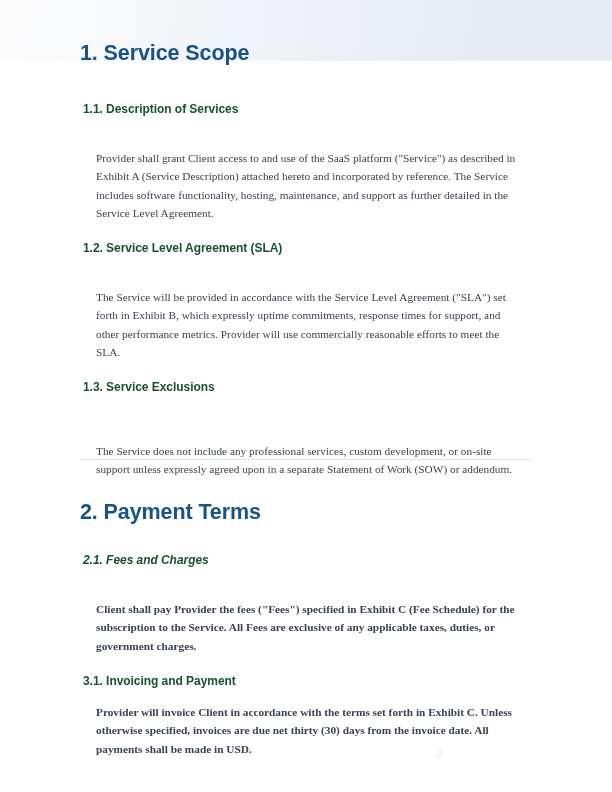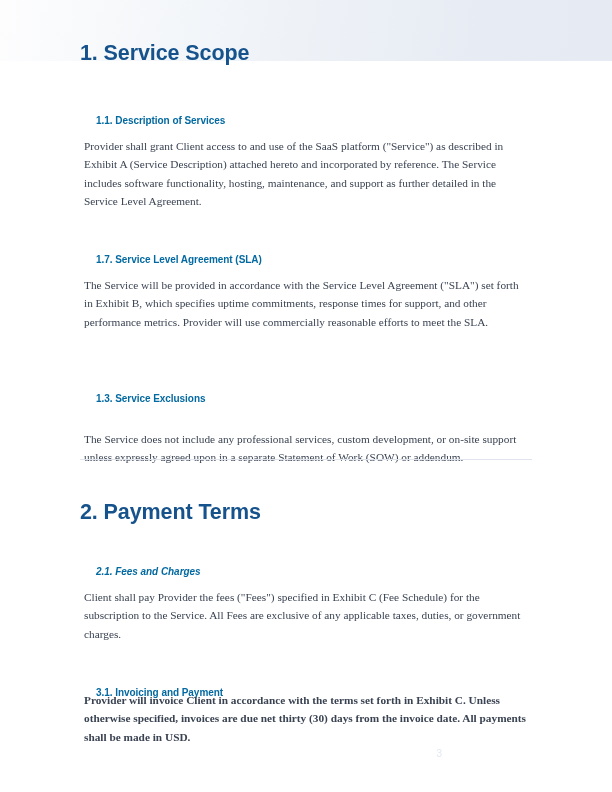--- a/index.html
+++ b/index.html
@@ -50,34 +50,34 @@
     font-weight: bold;
     color: #16538c;
     margin: 0;
     padding: 0;
     letter-spacing: -0.1px;
     line-height: 1.2;
   }
 
   h2.subsection-title {
     font-family: "Liberation Sans", "DejaVu Sans", sans-serif;
-    font-size: 10px;
+    font-size: 12px;
     font-weight: bold;
-    color: #0369a1;
-    margin: 16px;
+    color: #14532d;
+    margin: 3px;
     padding: 0;
     letter-spacing: -0.05px;
     line-height: 1.25;
   }
 
   p.body-text {
     font-family: "Liberation Serif", "DejaVu Serif", serif;
     font-size: 11.3px;
     color: #3a4352;
-    margin: 4px;
+    margin: 16px;
     padding: 0;
     line-height: 18.4px;
     text-align: left;
   }
 
   .rule {
     position: absolute;
     left: 80px;
     width: 452px;
     height: 1px;
@@ -98,42 +98,42 @@
   .pos-h1-1   { position: absolute; top: 41px;  }
   .pos-h2-11  { position: absolute; top: 99px;  }
   .pos-p-11   { position: absolute; top: 133px; }
   .pos-h2-12  { position: absolute; top: 238px; }
   .pos-p-12   { position: absolute; top: 272px; }
   .pos-h2-13  { position: absolute; top: 377px; }
   .pos-p-13   { position: absolute; top: 426px; }
   .pos-rule-1 { top: 459px; }
   .pos-h1-2   { position: absolute; top: 500px; }
   .pos-h2-21  { position: absolute; top: 550px; font-style: italic; }
-  .pos-p-21   { position: absolute; top: 584px; }
+  .pos-p-21   { position: absolute; top: 584px; font-weight: bold; }
   .pos-h2-22  { position: absolute; top: 671px; }
   .pos-p-22   { position: absolute; top: 687px; font-weight: bold; }
 </style>
 </head>
 <body>
 
 <div class="page">
 
   <div class="top-band"></div>
 
   <div class="content">
 
     <h1 class="section-title pos-h1-1">1. Service Scope</h1>
 
     <h2 class="subsection-title pos-h2-11">1.1. Description of Services</h2>
 
     <p class="body-text pos-p-11">Provider shall grant Client access to and use of the SaaS platform ("Service") as described in Exhibit A (Service Description) attached hereto and incorporated by reference. The Service includes software functionality, hosting, maintenance, and support as further detailed in the Service Level Agreement.</p>
 
-    <h2 class="subsection-title pos-h2-12">1.7. Service Level Agreement (SLA)</h2>
+    <h2 class="subsection-title pos-h2-12">1.2. Service Level Agreement (SLA)</h2>
 
-    <p class="body-text pos-p-12">The Service will be provided in accordance with the Service Level Agreement ("SLA") set forth in Exhibit B, which specifies uptime commitments, response times for support, and other performance metrics. Provider will use commercially reasonable efforts to meet the SLA.</p>
+    <p class="body-text pos-p-12">The Service will be provided in accordance with the Service Level Agreement ("SLA") set forth in Exhibit B, which expressly uptime commitments, response times for support, and other performance metrics. Provider will use commercially reasonable efforts to meet the SLA.</p>
 
     <h2 class="subsection-title pos-h2-13">1.3. Service Exclusions</h2>
 
     <p class="body-text pos-p-13">The Service does not include any professional services, custom development, or on-site support unless expressly agreed upon in a separate Statement of Work (SOW) or addendum.</p>
 
     <h1 class="section-title pos-h1-2">2. Payment Terms</h1>
 
     <h2 class="subsection-title pos-h2-21">2.1. Fees and Charges</h2>
 
     <p class="body-text pos-p-21">Client shall pay Provider the fees ("Fees") specified in Exhibit C (Fee Schedule) for the subscription to the Service. All Fees are exclusive of any applicable taxes, duties, or government charges.</p>

